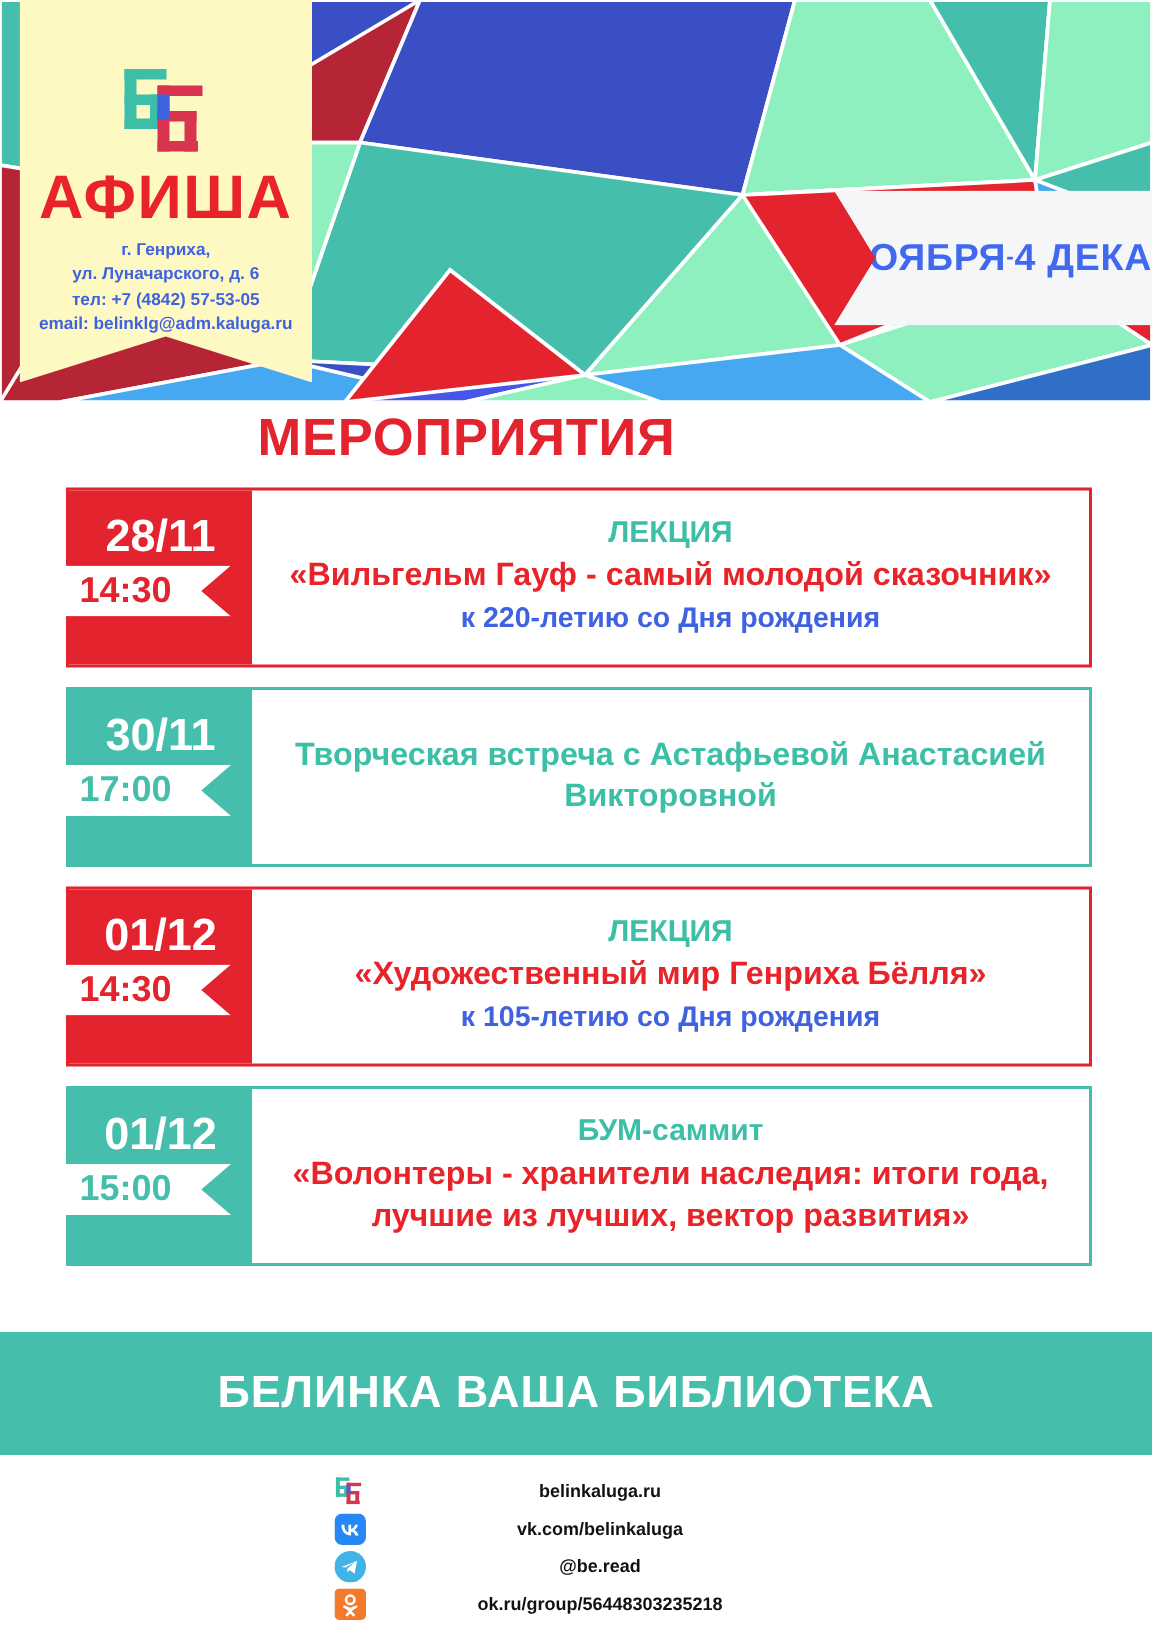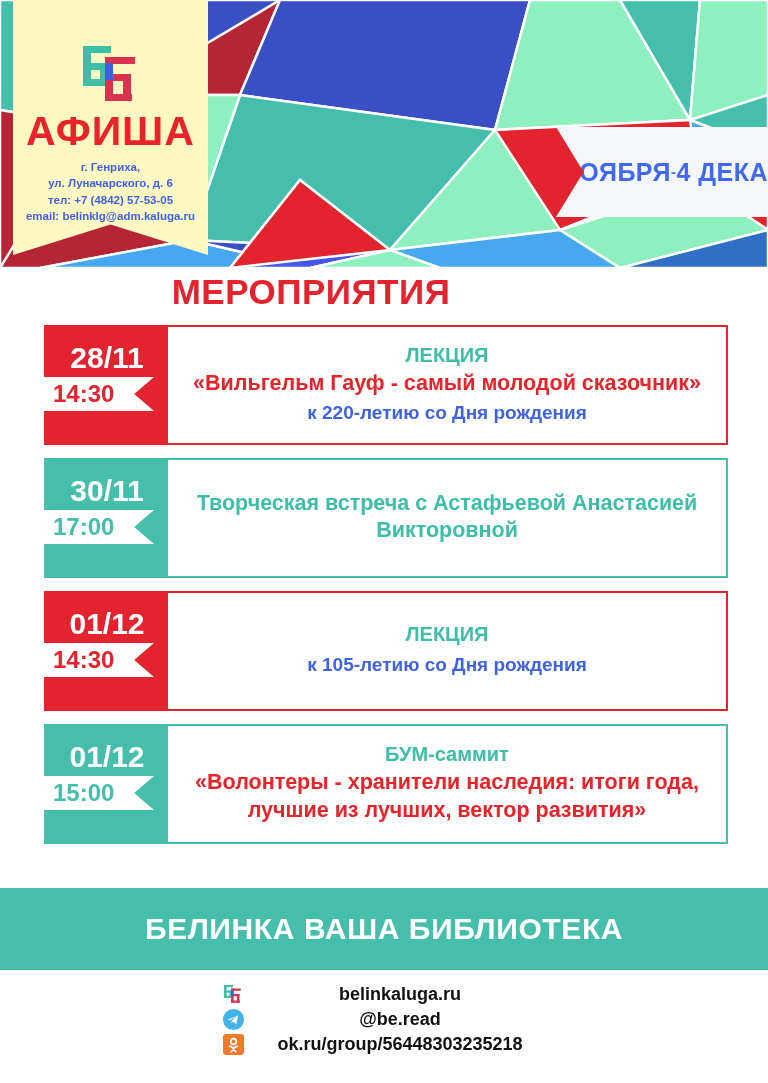--- a/index.html
+++ b/index.html
@@ -89,21 +89,21 @@
   .slogan-bar{
     position:absolute;left:0;top:888px;width:768px;height:82px;background:#45bfab;
     display:flex;align-items:center;justify-content:center;
   }
   .slogan-bar span{color:#ffffff;font-weight:bold;font-size:30px;letter-spacing:.6px;}
 
   .socials{position:absolute;left:0;top:982px;width:768px;}
   .srow{display:flex;align-items:center;height:24px;margin-bottom:1px;}
   .srow .ic{width:22px;height:22px;flex:0 0 22px;margin-left:222px;display:flex;align-items:center;justify-content:center;}
   .srow .ic svg{display:block;}
-  .srow .txt{flex:1;text-align:center;color:#111111;font-weight:bold;font-size:18px;padding-right:212px;white-space:nowrap;}
+  .srow .txt{flex:1;text-align:center;color:#111111;font-weight:bold;font-size:12px;padding-right:212px;white-space:nowrap;}
   .srow.r4 .txt{}
 </style>
 </head>
 <body>
 
 <div class="poster">
 
   <div class="header">
     <svg viewBox="0 0 768 268" preserveAspectRatio="none">
       <rect x="0" y="0" width="768" height="268" fill="#8ef0bf"></rect>
@@ -198,20 +198,21 @@
       </div>
       <div class="card" style="--c: #e3242e;">
         <div class="datecol">
           <div class="dnum">01/12</div>
           <div class="time-ribbon">
             <span>14:30</span>
           </div>
         </div>
         <div class="body">
           <div class="kicker">ЛЕКЦИЯ</div>
+          <div class="etitle">«Художественный мир Генриха Бёлля»</div>
           <div class="esub">к 105-летию со Дня рождения</div>
         </div>
       </div>
       <div class="card" style="--c: #45bfab;">
         <div class="datecol">
           <div class="dnum">01/12</div>
           <div class="time-ribbon">
             <span>15:00</span>
           </div>
         </div>
@@ -241,20 +242,29 @@
             <rect x="42" y="31" width="8" height="27" fill="#d8344f"></rect>
             <rect x="24" y="51" width="27" height="7" fill="#d8344f"></rect>
             <rect x="24" y="20" width="8" height="17" fill="#3f63e0"></rect>
           </svg>
         </div>
         <div class="txt">belinkaluga.ru</div>
       </div>
       <div class="srow">
         <div class="ic">
           <svg width="21" height="21" viewBox="0 0 32 32">
+            <rect width="32" height="32" rx="8" fill="#2787f5"></rect>
+            <path d="M16.6 22.3c-6 0-9.4-4.1-9.6-10.9h3c.1 5 2.3 7.1 4.1 7.5v-7.5h2.8v4.3c1.7-.2 3.5-2.1 4.1-4.3h2.8c-.5 2.7-2.4 4.6-3.7 5.4 1.3.6 3.5 2.3 4.3 5.5h-3.1c-.7-2.1-2.3-3.7-4.4-4v4z" fill="#fff"></path>
+          </svg>
+        </div>
+        <div class="txt">vk.com/belinkaluga</div>
+      </div>
+      <div class="srow">
+        <div class="ic">
+          <svg width="21" height="21" viewBox="0 0 32 32">
             <circle cx="16" cy="16" r="16" fill="#41b3e8"></circle>
             <path d="M7 16.2l16-6.2-2.6 13.1-5-3.7-2.4 2.3.2-3.9 8-7.2-9.9 6.1z" fill="#fff"></path>
           </svg>
         </div>
         <div class="txt">@be.read</div>
       </div>
       <div class="srow r4">
         <div class="ic">
           <svg width="21" height="21" viewBox="0 0 32 32">
             <rect width="32" height="32" rx="5" fill="#f3792b"></rect>

